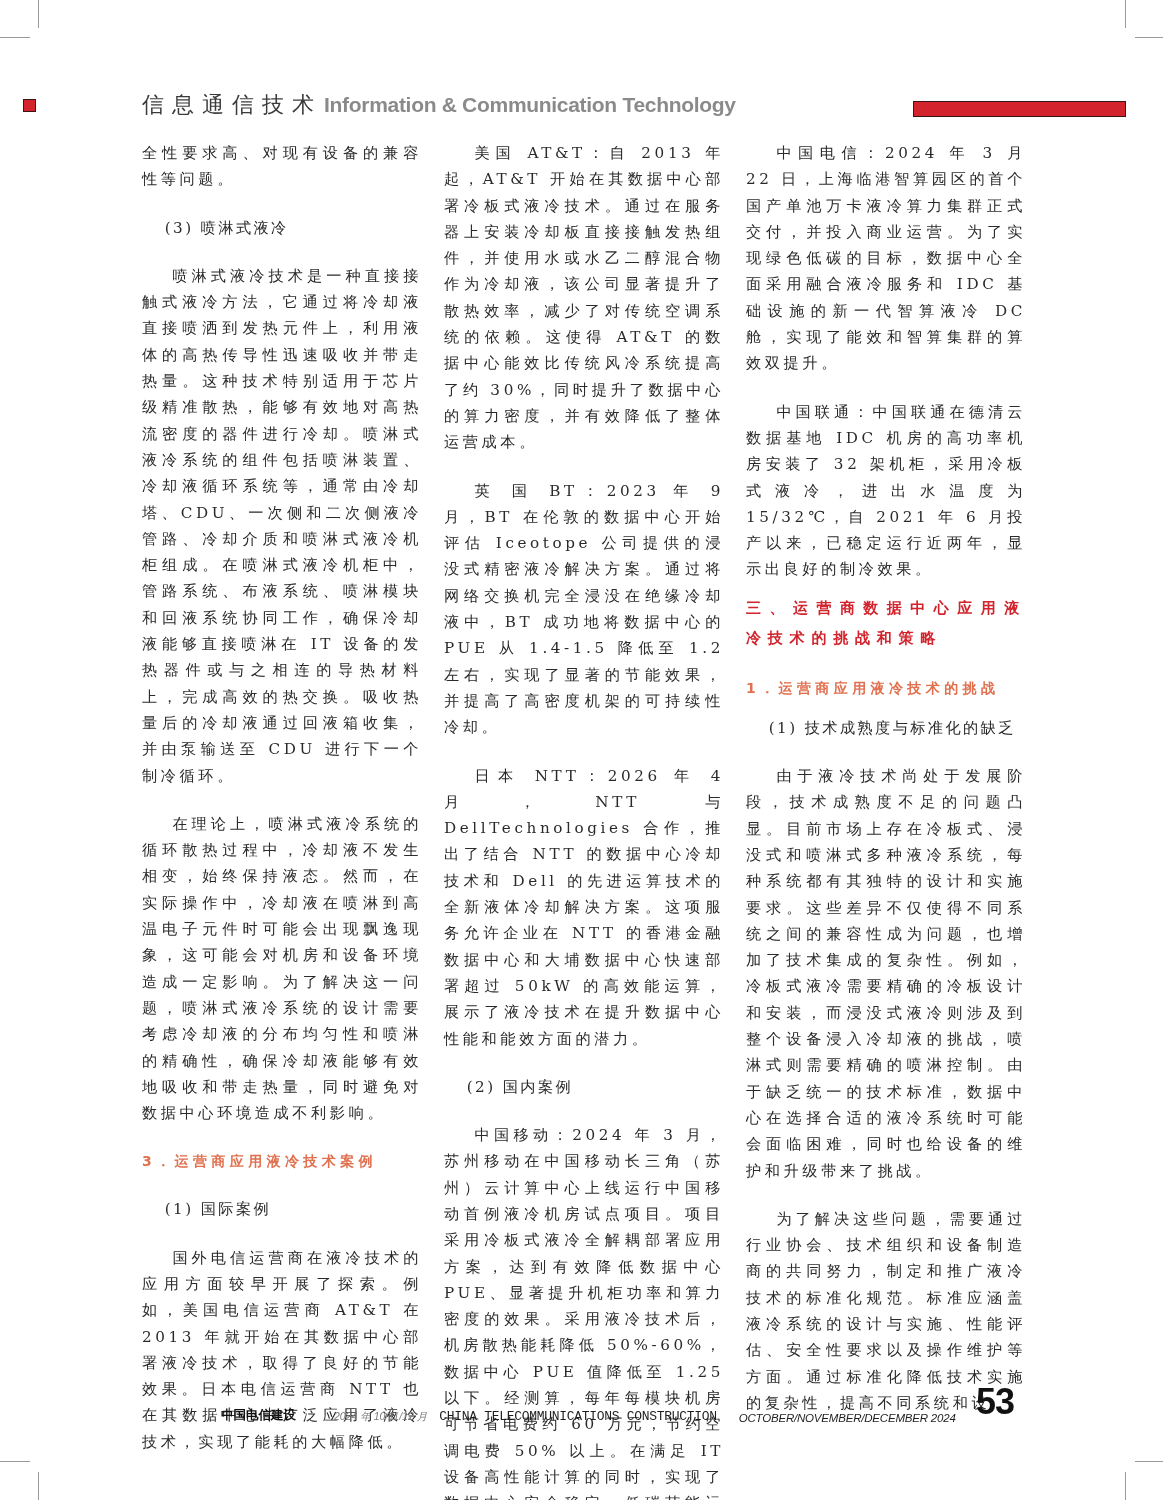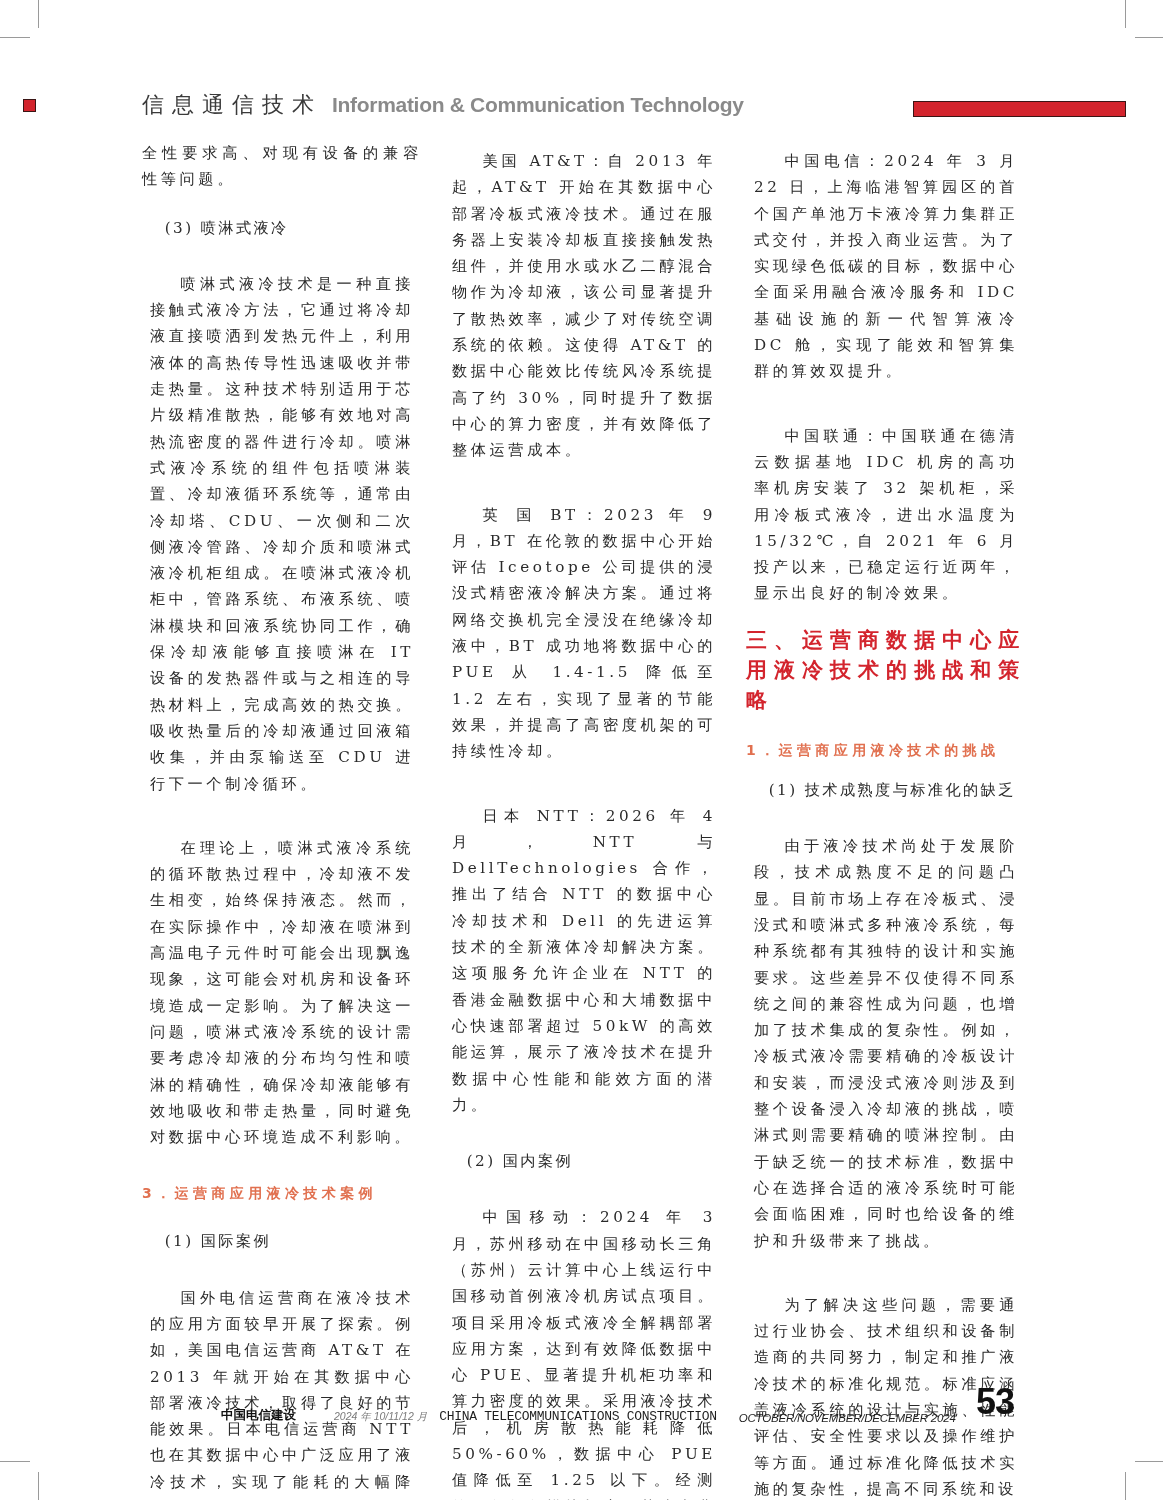--- a/index.html
+++ b/index.html
@@ -15,50 +15,50 @@
   .header-sq {
     position: absolute; left: 23px; top: 99px; width: 13px; height: 13px;
     background: #d3242d; border: 1px solid #3a1515; box-sizing: border-box;
   }
   .header-title {
     position: absolute; left: 142px; top: 90px; height: 34px;
     display: flex; align-items: baseline; white-space: nowrap;
   }
   .header-cn {
     font-family: "DejaVu Sans", sans-serif; font-size: 22px; color: #3b3b3b;
-    letter-spacing: 8px; margin-right: 10px;
+    letter-spacing: 8px; margin-right: 2px;
   }
   .header-en {
     font-family: "Liberation Sans", sans-serif; font-size: 21px; font-weight: bold;
     color: #8a8a8a; letter-spacing: -0.3px;
   }
   .header-bar {
     position: absolute; left: 913px; top: 101px; width: 213px; height: 16px;
     background: #d3242d; border: 1px solid #3a1515; box-sizing: border-box;
   }
 
   .col {
     position: absolute; top: 140px; width: 280px;
     font-size: 15.2px; line-height: 26.3px; letter-spacing: 3.6px;
     text-align: justify; text-align-last: left;
   }
   .col1 { left: 142px; }
   .col2 { left: 444px; }
   .col3 { left: 746px; }
 
-  .p { margin: 8px; text-indent: 2em; }
+  .p { margin: 0; text-indent: 2em; }
   .gap { height: 22px; }
   .sub { margin: 0; text-indent: 1.5em; letter-spacing: 2.4px; }
   .h-orange {
     margin: 0; color: #e1704f; font-family: "DejaVu Sans", sans-serif;
     font-weight: bold; font-size: 14px; letter-spacing: 4.4px; line-height: 26px;
   }
   .h-red {
     margin: 0; color: #d3242d; font-family: "DejaVu Sans", sans-serif;
-    font-weight: bold; font-size: 21px; letter-spacing: 6.8px; line-height: 30px;
+    font-weight: bold; font-size: 15px; letter-spacing: 6.8px; line-height: 30px;
   }
 
   .footer {
     position: absolute; left: 221px; top: 1394px; height: 30px;
     display: flex; align-items: flex-end; white-space: nowrap;
   }
   .f-cn { font-family: "DejaVu Sans", sans-serif; font-weight: bold; font-size: 12.5px; color: #111; margin-right: 10px; }
   .f-date { font-family: "Liberation Sans", sans-serif; font-style: italic; font-size: 10.5px; color: #7a7a7a; margin-right: 12px; padding-left: 28px; }
   .f-en { font-family: Liberation Mono, monospace; font-size: 13px; color: #1e1e1e; letter-spacing: -0.3px; margin-right: 10px; }
   .f-month { font-family: "Liberation Sans", sans-serif; font-style: italic; font-size: 11.5px; color: #1e1e1e; letter-spacing: -0.2px; margin-left: 12px; }

